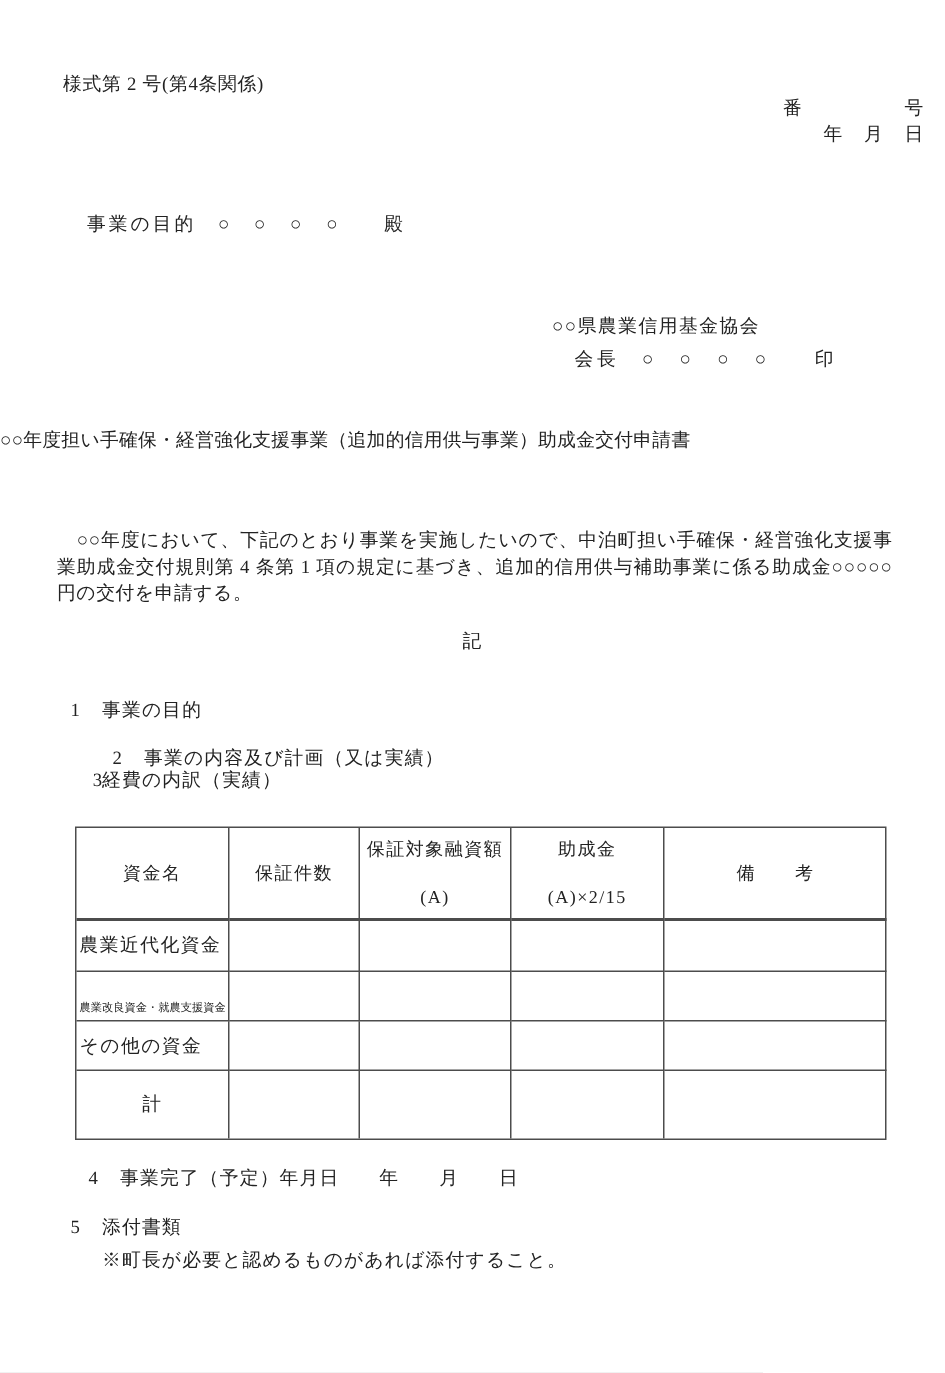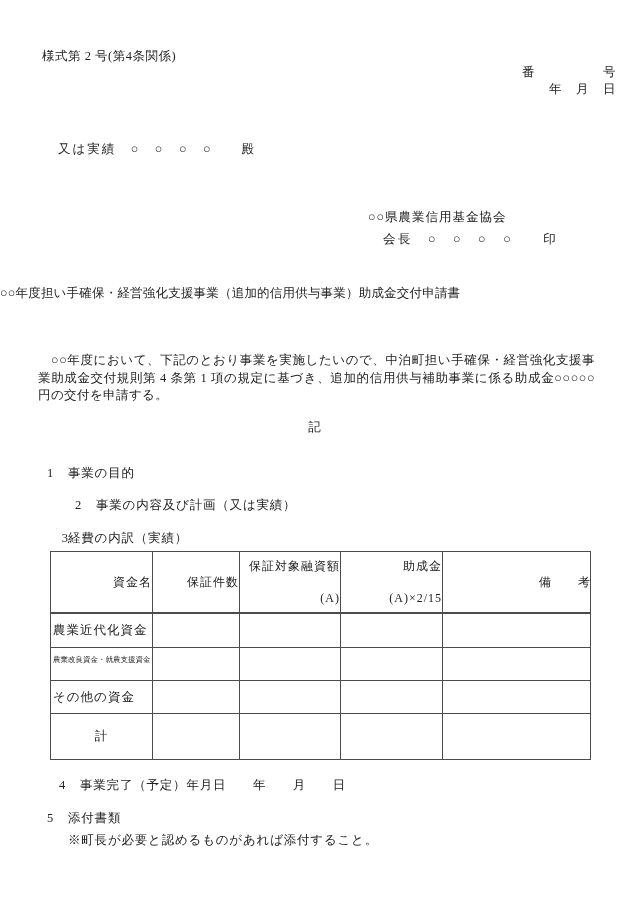--- a/index.html
+++ b/index.html
@@ -38,21 +38,21 @@
     line-height:17.5px; letter-spacing:0.4px;
     text-align:justify;
   }
 
   .ki{ left:0; top:419px; width:630px; text-align:center; letter-spacing:1px; }
 
   .item{ left:47px; letter-spacing:0.8px; }
   .item .num{ display:inline-block; width:21px; letter-spacing:0; }
   .item-1{ top:465px; }
   .item-2{ top:497px;margin-left:28px; }
-  .item-3{ top:530px;text-align:right; }
+  .item-3{ top:512px;text-align:right; }
   .item-4{ top:777px;margin-left:12px; }
   .item-5{ top:810px; }
   .note{ left:68px; top:832px; letter-spacing:0.8px; }
 
   .grid{
     left:50px; top:551px;
     display:grid;
     grid-template-columns:102px 87px 101px 102px 148px;
     grid-template-rows:62px 34px 33px 33px 45px;
     width:541px;
@@ -60,48 +60,48 @@
   }
   .cell{
     border-right:1px solid var(--border);
     border-bottom:1px solid var(--border);
   }
   .cell:nth-child(5n){ border-right:none; }
   .cell:nth-child(-n+5){ border-bottom-width:2px; }
   .cell:nth-child(n+21){ border-bottom:none; }
   .hcell{
     display:flex; flex-direction:column;
-    align-items:flex-end; justify-content:center;
+    align-items:center; justify-content:center;
     gap:16px; font-size:12px; letter-spacing:1px;
   }
   .hcell span:empty{ display:none; }
   .lcell{
     display:flex; align-items:center;
     padding-left:2px; font-size:12.5px; letter-spacing:1px;
     white-space:nowrap;
   }
   .lcell.small{
     font-size:7.5px; letter-spacing:0;
-    align-items:flex-end; padding-bottom:15px;font-family:Liberation Serif, serif;
+    align-items:flex-end; padding-bottom:3px;font-family:Liberation Serif, serif;
   }
   .lcell.center{ justify-content:center; padding-left:0; }
 </style>
 </head>
 <body>
 
 <div class="page">
 
   <div class="abs form-number">様式第 2 号(第4条関係)</div>
 
   <div class="abs doc-number-block">
     <div>番　　　　　号</div>
     <div>年　月　日</div>
   </div>
 
-  <div class="abs addressee">又は実績　○　○　○　○　　殿</div>
+  <div class="abs addressee">事業の目的　○　○　○　○　　殿</div>
 
   <div class="abs sender">
     <div>○○県農業信用基金協会</div>
     <div class="chairman">会長　○　○　○　○　　印</div>
   </div>
 
   <div class="abs doc-title">○○年度担い手確保・経営強化支援事業（追加的信用供与事業）助成金交付申請書</div>
 
   <div class="abs paragraph">　○○年度において、下記のとおり事業を実施したいので、中泊町担い手確保・経営強化支援事業助成金交付規則第 4 条第 1 項の規定に基づき、追加的信用供与補助事業に係る助成金○○○○○円の交付を申請する。</div>
 

